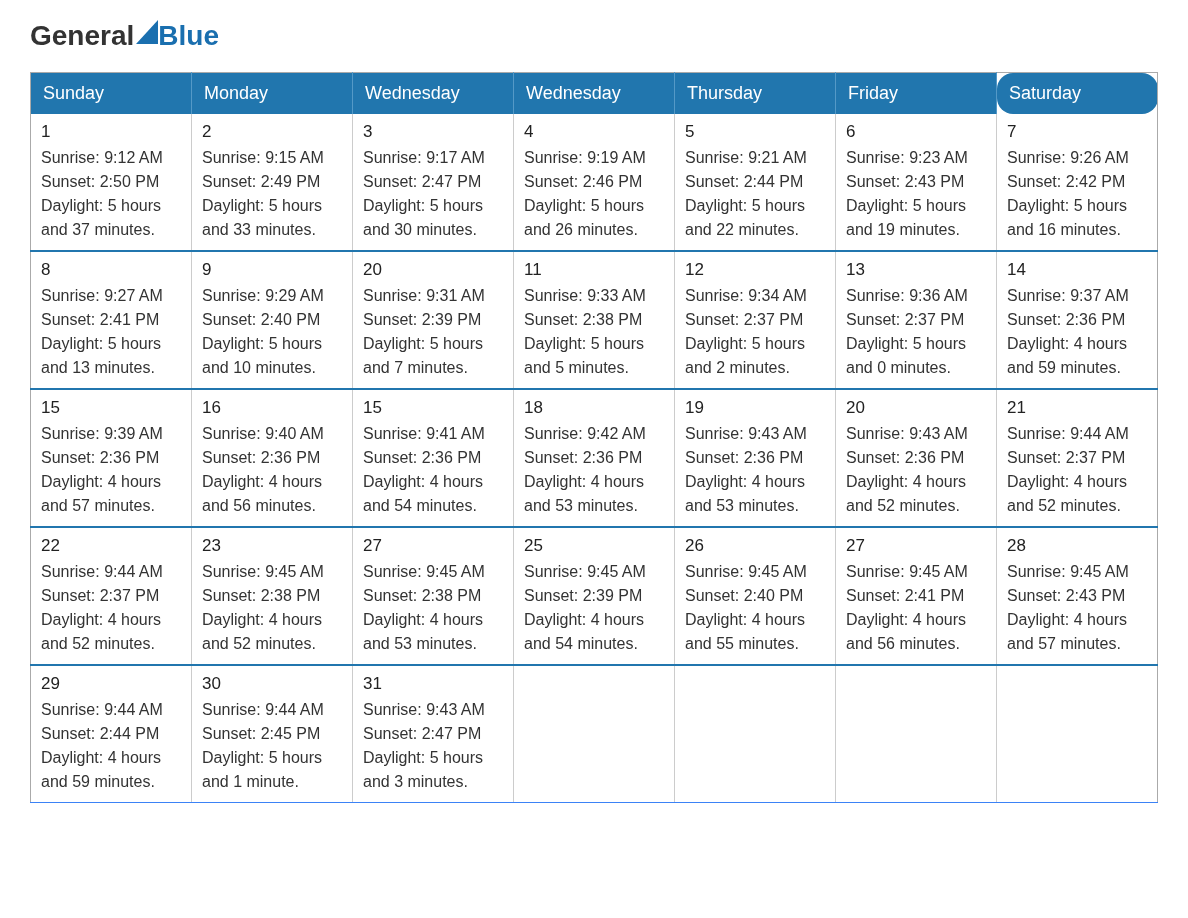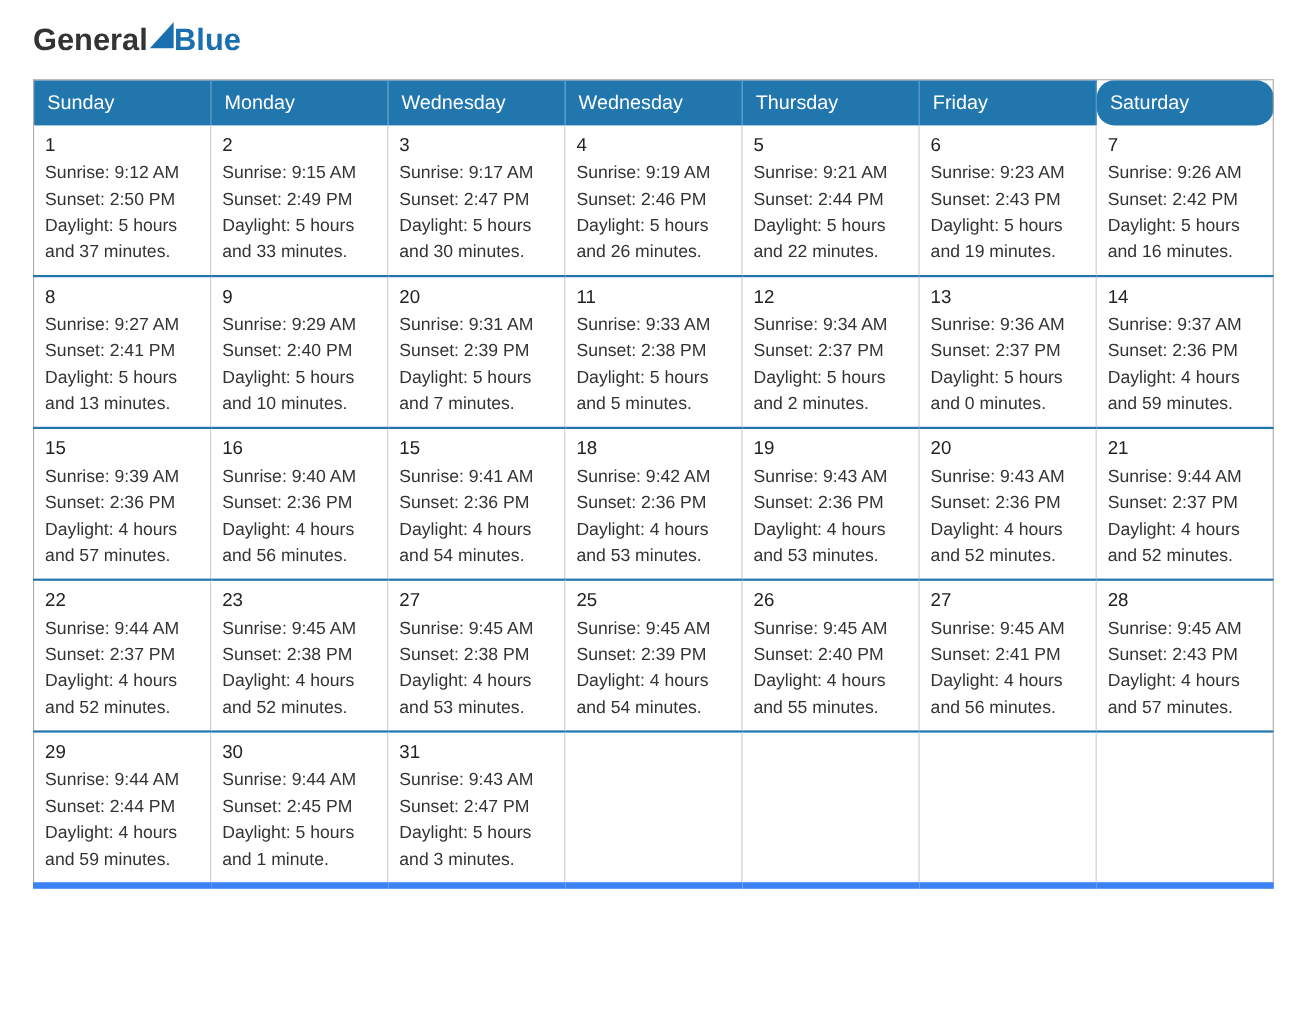--- a/index.html
+++ b/index.html
@@ -55,21 +55,21 @@
       border-bottom: 2px solid #2176ae;
       font-size: 13.5px;
       color: #333;
       width: 14.28%;
       min-height: 100px;
     }
     .calendar-table td:last-child {
       border-right: none;
     }
     .calendar-table tr:last-child td {
-      border-bottom: 6px solid #3b82f6;
+      border-bottom: 1px solid #3b82f6;
     }
     .day-number {
       font-size: 17px;
       font-weight: normal;
       color: #222;
       display: block;
       margin-bottom: 4px;
     }
     .day-info {
       font-size: 16px;

